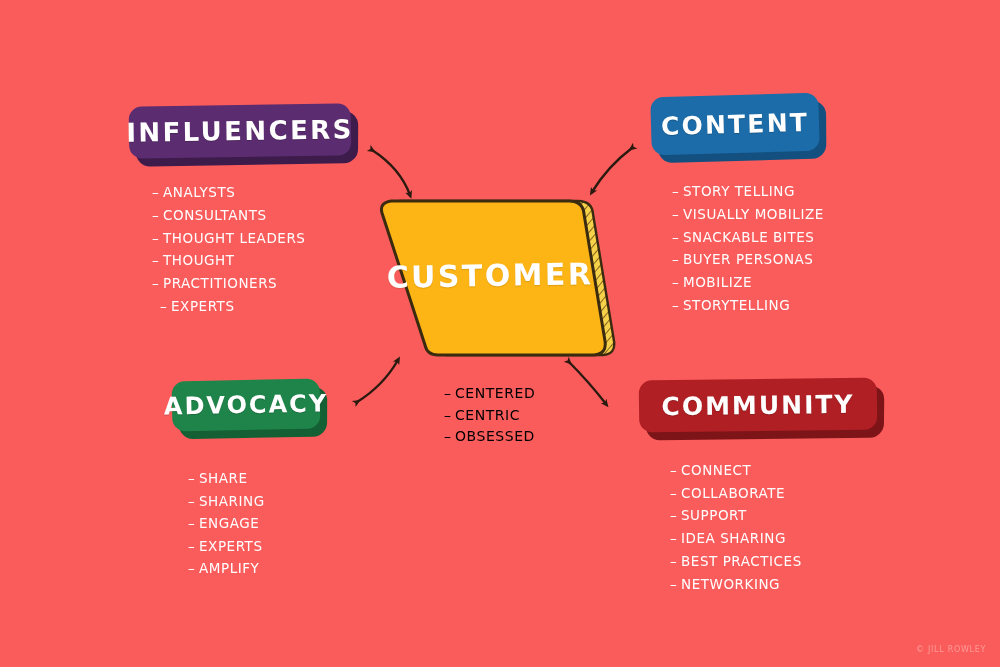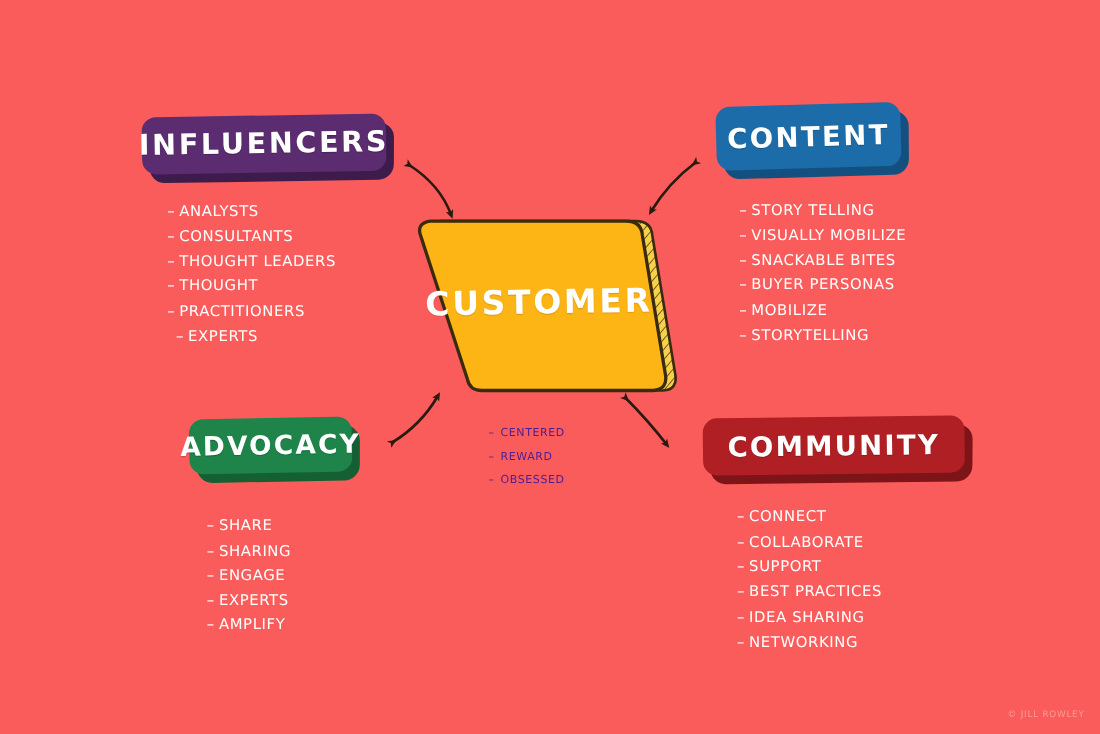--- a/index.html
+++ b/index.html
@@ -92,22 +92,22 @@
   #list-influencers { left:152px; top:181px; }
   #list-content     { left:672px; top:180px; }
   #list-advocacy    { left:188px; top:467px; line-height:22.5px; }
   #list-community   { left:670px; top:459px; line-height:22.7px; }
 
   
   #list-center {
     position:absolute;
     left:444px; top:383px;
     list-style:none;
-    color:#4c1d95;
-    font-size:10px;
+    color:#000000;
+    font-size:14px;
     letter-spacing:0.55px;
     line-height:21.5px;
     white-space:nowrap;
   }
   #list-center li .dash { display:inline-block; width:11px; }
 
   
   #customer-label {
     position:absolute;
     left:0; top:258px;
@@ -227,26 +227,26 @@
     <li><span class="dash">–</span><span>SHARING</span></li>
     <li><span class="dash">–</span><span>ENGAGE</span></li>
     <li><span class="dash">–</span><span>EXPERTS</span></li>
     <li><span class="dash">–</span><span>AMPLIFY</span></li>
   </ul>
 
   <ul class="bullet-list" id="list-community">
     <li><span class="dash">–</span><span>CONNECT</span></li>
     <li><span class="dash">–</span><span>COLLABORATE</span></li>
     <li><span class="dash">–</span><span>SUPPORT</span></li>
+    <li><span class="dash">–</span><span>IDEA SHARING</span></li>
     <li><span class="dash">–</span><span>BEST PRACTICES</span></li>
-    <li><span class="dash">–</span><span>IDEA SHARING</span></li>
     <li><span class="dash">–</span><span>NETWORKING</span></li>
   </ul>
 
   <ul id="list-center">
     <li><span class="dash">–</span><span>CENTERED</span></li>
-    <li><span class="dash">–</span><span>REWARD</span></li>
+    <li><span class="dash">–</span><span>CENTRIC</span></li>
     <li><span class="dash">–</span><span>OBSESSED</span></li>
   </ul>
 
   <div id="credit">© JILL ROWLEY</div>
 
 </div>
 
 </body></html>

